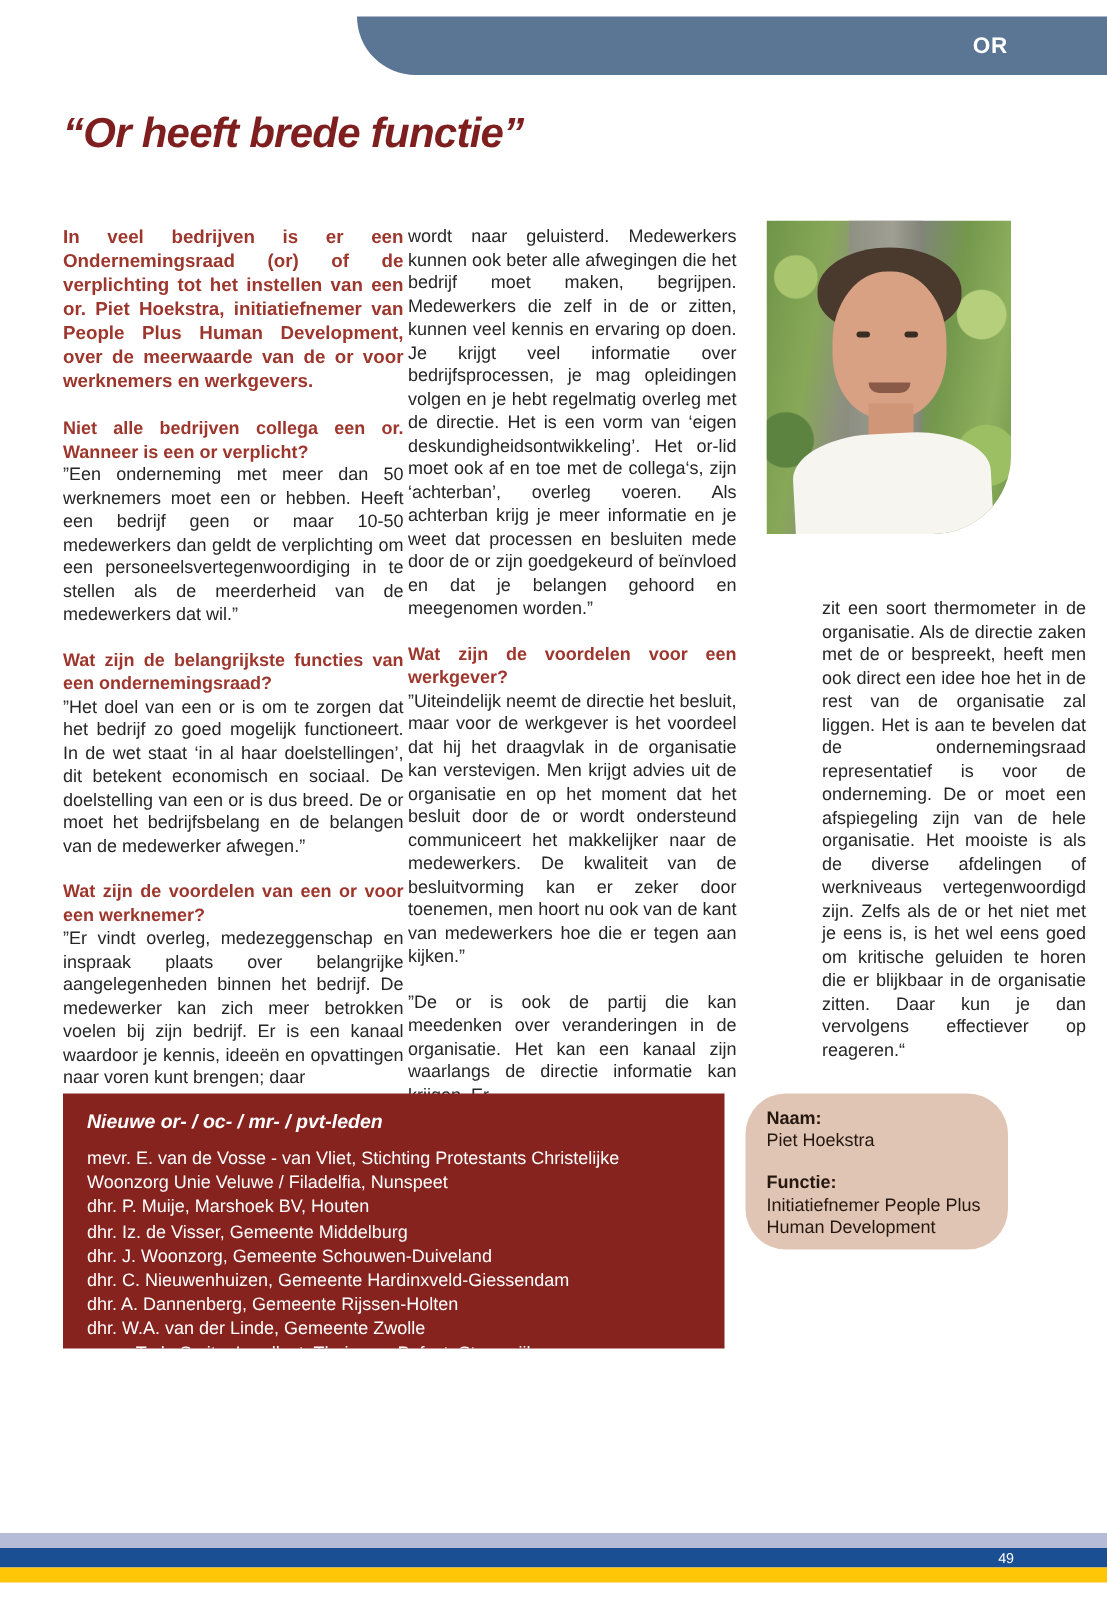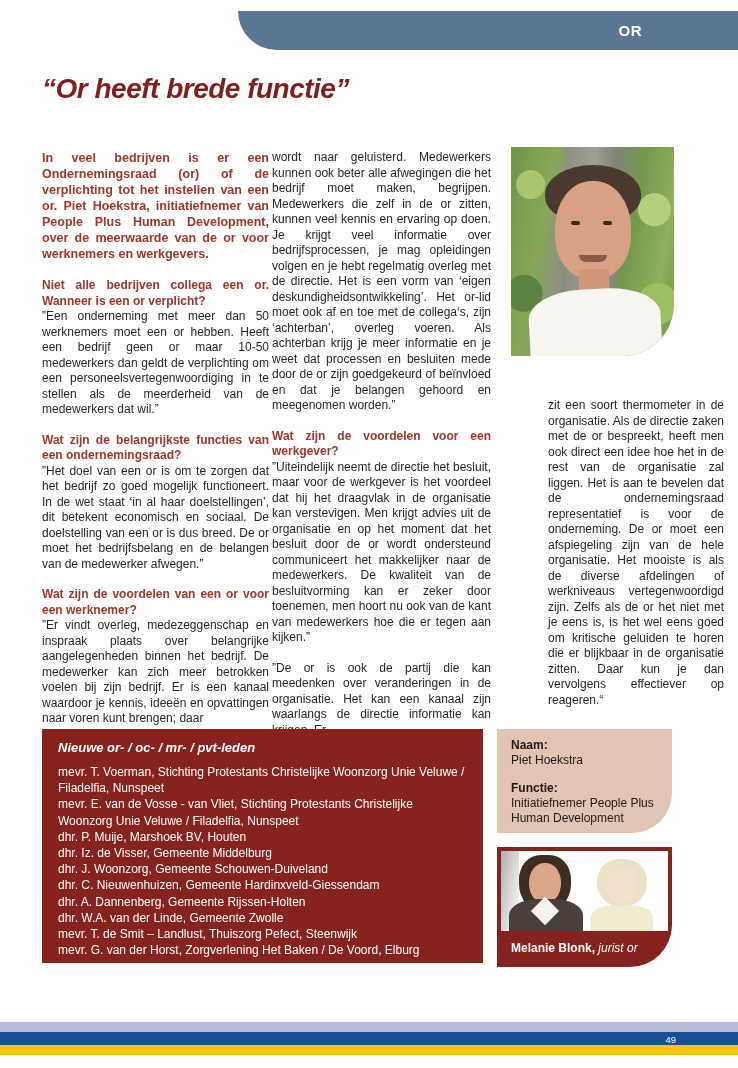--- a/index.html
+++ b/index.html
@@ -11,21 +11,21 @@
   }
   
   .header-bar{
     position:absolute; left:238px; right:0; top:11px; height:39px;
     background:var(--slate-blue,#5b7594);
     border-bottom-left-radius:42px;
     display:flex; align-items:center; justify-content:flex-end;
   }
   .header-label{
     color:#ffffff; font-weight:bold; font-size:15px; letter-spacing:.5px;
-    padding-right:96px;
+    padding-right:66px;
   }
   
   .page-title{
     position:absolute; left:42px; top:54px; width:600px;
     font-size:28px; font-weight:bold; font-style:italic;
     color:var(--title-red,#7e1e1e); letter-spacing:-0.5px;
   }
   
   .col{
     position:absolute; top:150px;
@@ -62,35 +62,35 @@
     background:#d8a184; border-radius:48% 48% 44% 44%;}
   .piet-eye{position:absolute; width:9px; height:4px; background:#3a2c22; border-radius:2px; top:74px;}
   .piet-eye.l{left:60px;} .piet-eye.r{left:92px;}
   .piet-mouth{position:absolute; left:68px; top:108px; width:28px; height:7px;
     background:#8a5a48; border-radius:0 0 12px 12px;}
   .piet-neck{position:absolute; left:68px; top:122px; width:30px; height:28px; background:#cf9678;}
   .piet-shirt{position:absolute; left:18px; top:142px; width:132px; height:70px;
     background:#f6f5f0; border-radius:40% 40% 0 0; transform:rotate(-3deg);}
   
   .members-box{
-    position:absolute; left:42px; top:729px; width:441px; height:234px;
+    position:absolute; left:42px; top:729px; width:441px; height:170px;
     background:var(--accent-red,#86231e); color:#ffffff;
     padding:11px 16px 0 16px; box-sizing:border-box; overflow:hidden;
   }
   .members-title{
     font-size:13px; font-weight:bold; font-style:italic; margin:0 0 9px 0;
   }
   .members-list{list-style:none; margin:0; padding:0; font-size:12px; line-height:16.2px;}
   
   .profile-box{
     position:absolute; left:497px; top:729px; width:175px; height:104px;
     background:var(--beige,#e0c5b5); color:#241710;
     border-bottom-right-radius:40px;
     padding:9px 12px 0 14px; box-sizing:border-box;
-    font-size:12px; line-height:15px;
+    font-size:12px; line-height:15px;border-radius:27px;
   }
   .profile-label{font-weight:bold;}
   .profile-gap{height:13px;}
   
   .melanie-card{
     position:absolute; left:497px; top:847px; width:175px; height:120px;
     background:var(--accent-red,#82211c);
     border-bottom-right-radius:42px; overflow:hidden;
   }
   .melanie-photo{
@@ -164,55 +164,39 @@
     <div class="piet-eye l"></div>
     <div class="piet-eye r"></div>
     <div class="piet-mouth"></div>
     <div class="piet-neck"></div>
     <div class="piet-shirt"></div>
   </div>
 
   <div class="members-box">
     <p class="members-title">Nieuwe or- / oc- / mr- / pvt-leden</p>
     <ul class="members-list">
-        <li>mevr. T. Voerman, Stichting Protestants Christelijke Woonzorg Unie Veluwe / Filadelfia, Nunspeet</li>
         <li>mevr. E. van de Vosse - van Vliet, Stichting Protestants Christelijke Woonzorg Unie Veluwe / Filadelfia, Nunspeet</li>
         <li>dhr. P. Muije, Marshoek BV, Houten</li>
         <li>dhr. Iz. de Visser, Gemeente Middelburg</li>
         <li>dhr. J. Woonzorg, Gemeente Schouwen-Duiveland</li>
         <li>dhr. C. Nieuwenhuizen, Gemeente Hardinxveld-Giessendam</li>
         <li>dhr. A. Dannenberg, Gemeente Rijssen-Holten</li>
         <li>dhr. W.A. van der Linde, Gemeente Zwolle</li>
         <li>mevr. T. de Smit – Landlust, Thuiszorg Pefect, Steenwijk</li>
         <li>mevr. G. van der Horst, Zorgverlening Het Baken / De Voord, Elburg</li>
       </ul>
   </div>
 
   <div class="profile-box">
     <div class="profile-label">Naam:</div>
     <div>Piet Hoekstra</div>
     <div class="profile-gap"></div>
     <div class="profile-label">Functie:</div>
     <div>Initiatiefnemer People Plus Human Development</div>
   </div>
 
-  <div class="melanie-card">
-    <div class="melanie-photo">
-      <div class="mel-shadow"></div>
-      <div class="w2-hair"></div>
-      <div class="w2-face"></div>
-      <div class="w2-body"></div>
-      <div class="w1-hair"></div>
-      <div class="w1-face"></div>
-      <div class="w1-body"></div>
-      <div class="w1-collar"></div>
-    </div>
-    <div class="melanie-caption">
-      <span class="b">Melanie Blonk,</span><span class="i"> jurist or</span>
-    </div>
-  </div>
 
   <div class="stripe stripe-lavender"></div>
   <div class="stripe stripe-blue"></div>
   <div class="stripe stripe-yellow"></div>
   <span class="page-number">49</span>
 
 </div>
 
 </body></html>

